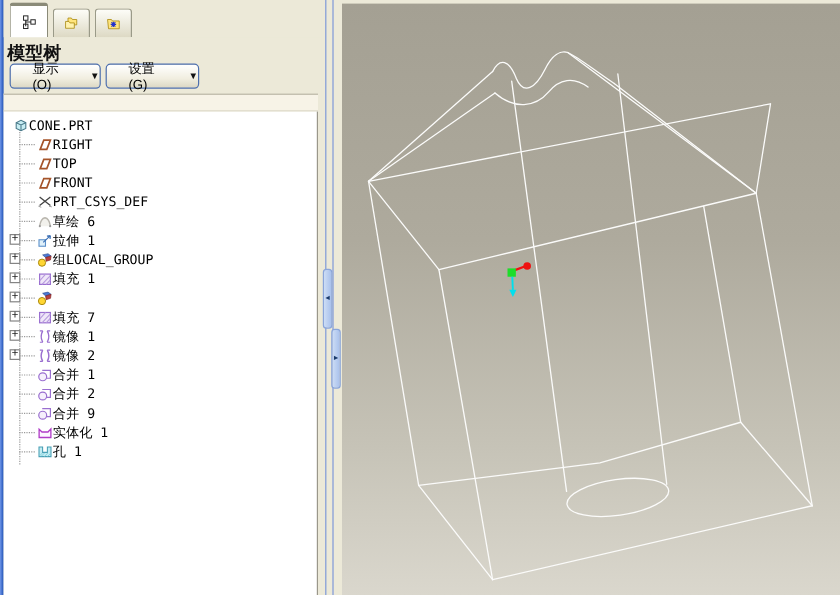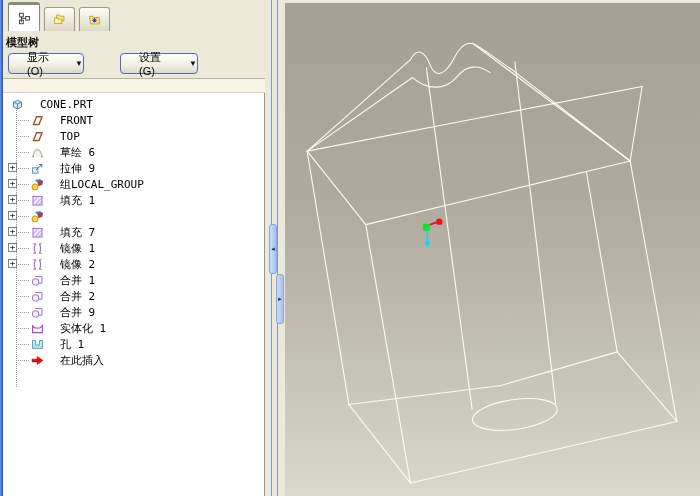--- a/index.html
+++ b/index.html
@@ -15,39 +15,39 @@
   
   .tabstrip{position:absolute;left:3px;top:0;width:265px;height:31px;background:#ece9d8;}
   .tab{position:absolute;box-sizing:border-box;border:1px solid #9a9a88;
     border-bottom:none;border-radius:3px 3px 0 0;display:flex;align-items:center;justify-content:center;}
   .tab.active{left:5px;top:2px;width:32px;height:29px;background:#fff;
     border-top:3px solid #e8963c;border-color:#8a8a78;}
   .tab.idle{width:31px;height:24px;top:7px;background:linear-gradient(#fdfdf8,#ddd9c4);}
   .tab.idle.t2{left:41px;} .tab.idle.t3{left:76px;}
   
   .panel-title{position:absolute;left:6px;top:35px;width:260px;height:16px;
-    font-size:11px;font-weight:bold;color:#111;}
+    font-size:15px;font-weight:bold;color:#111;}
   .title-caret{position:absolute;right:12px;top:36px;font-size:9px;color:#222;cursor:default;}
   
   .btn-row{position:absolute;left:8px;top:53px;height:22px;}
   .xp-btn{position:absolute;top:0;height:21px;box-sizing:border-box;
     border:1px solid #4d6fae;border-radius:4px;
     background:linear-gradient(#ffffff,#f1eee0 60%,#dcd8c4);
     font-size:11px;color:#000;display:flex;align-items:center;justify-content:center;gap:19px;
     font-family:"Liberation Sans",sans-serif;padding-left:18px;}
   .xp-btn .bcaret{font-size:8px;color:#111;}
-  .xp-btn.b1{left:0;width:76px;} .xp-btn.b2{left:80px;width:78px;margin-left:32px;}
+  .xp-btn.b1{left:0;width:76px;} .xp-btn.b2{left:80px;width:78px;}
   
   .tree-header{position:absolute;left:3px;top:78px;width:262px;height:15px;
     background:#f7f3e7;border-top:1px solid #b7b4a2;border-bottom:1px solid #d6d2bf;box-sizing:border-box;}
   .tree-area{position:absolute;left:3px;top:93px;width:262px;height:403px;background:#fff;
     border-right:1px solid #9a978a;box-sizing:border-box;overflow:hidden;}
   .tree-vline{position:absolute;left:13px;top:11px;height:283px;width:0;
     border-left:1px dotted #9a9a9a;}
-  .trow{position:relative;height:16px;display:flex;align-items:center;gap:16px;
+  .trow{position:relative;height:16px;display:flex;align-items:center;gap:0;
     font-family:"DejaVu Sans Mono", monospace;font-size:11px;color:#000;white-space:nowrap;cursor:default;}
   .trow .stub{position:absolute;left:13px;top:8px;width:13px;border-top:1px dotted #9a9a9a;}
   .trow.root{padding-left:8px;}
   .trow.child{padding-left:28px;}
   .expander{position:absolute;left:5px;top:3px;width:9px;height:9px;box-sizing:border-box;
     border:1px solid #848484;background:#fff;font-size:9px;line-height:7px;text-align:center;
     color:#222;font-family:"DejaVu Sans Mono",monospace;cursor:pointer;}
   .ticon{width:13px;height:13px;flex:0 0 13px;}
   
   .splitter{position:absolute;left:268px;top:0;width:17px;height:496px;background:#ece9d8;}
@@ -116,56 +116,71 @@
   <div style="height:3px"></div>
 
   <div class="trow root">
     <svg class="ticon" viewBox="0 0 13 13">
       <path d="M2.5 4.2 L6.5 2.3 L10.5 4.2 L10.5 9 L6.5 10.9 L2.5 9 Z" fill="#c8edf3" stroke="#4a7a8a" stroke-width=".9"></path>
       <path d="M2.5 4.2 L6.5 6.1 L10.5 4.2 M6.5 6.1 V10.9" fill="none" stroke="#4a7a8a" stroke-width=".9"></path>
     </svg>
     <span>CONE.PRT</span>
   </div>
 
-
   <div class="trow child">
       <span class="stub"></span>
     <svg class="ticon" viewBox="0 0 13 13">
       <path d="M2.5 10.5 L5.5 2.8 L11 2.8 L8 10.5 Z" fill="none" stroke="#a5542a" stroke-width="1.4"></path>
     </svg>
+    <span>RIGHT</span>
+  </div>
+
+  <div class="trow child">
+      <span class="stub"></span>
+    <svg class="ticon" viewBox="0 0 13 13">
+      <path d="M2.5 10.5 L5.5 2.8 L11 2.8 L8 10.5 Z" fill="none" stroke="#a5542a" stroke-width="1.4"></path>
+    </svg>
+    <span>TOP</span>
+  </div>
+
+  <div class="trow child">
+      <span class="stub"></span>
+    <svg class="ticon" viewBox="0 0 13 13">
+      <path d="M2.5 10.5 L5.5 2.8 L11 2.8 L8 10.5 Z" fill="none" stroke="#a5542a" stroke-width="1.4"></path>
+    </svg>
     <span>FRONT</span>
   </div>
 
   <div class="trow child">
       <span class="stub"></span>
     <svg class="ticon" viewBox="0 0 13 13">
-      <path d="M2.5 10.5 L5.5 2.8 L11 2.8 L8 10.5 Z" fill="none" stroke="#a5542a" stroke-width="1.4"></path>
-    </svg>
-    <span>TOP</span>
-  </div>
-
+      <path d="M2 2.2 L11 9.2 M11 2.2 L2 9.2" stroke="#444" stroke-width="1.1" fill="none"></path>
+      <path d="M1 9.8 l2.4 .9 M9.8 9.8 l2.4 .6" stroke="#999" stroke-width=".8" fill="none"></path>
+    </svg>
+    <span>PRT_CSYS_DEF</span>
+  </div>
 
   <div class="trow child">
       <span class="stub"></span>
     <svg class="ticon" viewBox="0 0 13 13">
       <path d="M2 10.5 Q3 4 6.5 3.4 Q10 4 11 10.5" fill="#f2f1ec" stroke="#b9b6ae" stroke-width="1.2"></path>
       <circle cx="2.2" cy="10.5" r=".9" fill="#9a9a9a"></circle>
         <circle cx="10.8" cy="10.5" r=".9" fill="#9a9a9a"></circle>
     </svg>
     <span>草绘 6</span>
   </div>
 
   <div class="trow child">
     <span class="expander">+</span>
       <span class="stub"></span>
     <svg class="ticon" viewBox="0 0 13 13">
       <rect x="1.5" y="5.8" width="5.4" height="5.4" fill="#dff0fa" stroke="#5b8fc9" stroke-width=".9"></rect>
       <path d="M5 8 L11 2.4 M11 2.4 L8.1 2.7 M11 2.4 L10.7 5.2" fill="none" stroke="#3a6fb5" stroke-width="1"></path>
     </svg>
-    <span>拉伸 9</span>
+    <span>拉伸 1</span>
   </div>
 
   <div class="trow child">
     <span class="expander">+</span>
       <span class="stub"></span>
     <svg class="ticon" viewBox="0 0 13 13">
       <path d="M4.5 2.4 L9 1.4 L11.6 3.3 L7 4.6 Z" fill="#4b79d6" stroke="#28468a" stroke-width=".5"></path>
       <path d="M7 4.6 L11.6 3.3 L11.1 6.6 L7.4 7.8 Z" fill="#b84040" stroke="#7a2020" stroke-width=".5"></path>
       <circle cx="4" cy="8.9" r="3" fill="#ffd633" stroke="#a8860a" stroke-width=".8"></circle>
     </svg>
@@ -259,27 +274,20 @@
 
   <div class="trow child">
       <span class="stub"></span>
     <svg class="ticon" viewBox="0 0 13 13">
       <path d="M1.5 2.5 V10.5 H11.5 V2.5 H8.5 V7 H4.5 V2.5 Z" fill="#c2ecf2" stroke="#4aa0b5" stroke-width=".9"></path>
       <path d="M2 9.8 L4.2 7.6 M3.2 10.4 L6.2 7.4 M6 10.4 L9 7.4 M8.6 10.4 L11 8" stroke="#7accd8" stroke-width=".7" fill="none"></path>
     </svg>
     <span>孔 1</span>
   </div>
 
-  <div class="trow child">
-      <span class="stub"></span>
-    <svg class="ticon" viewBox="0 0 13 13">
-      <path d="M1 5.2 H6.2 V2.4 L12 6.5 L6.2 10.6 V7.9 H1 Z" fill="#e01010" stroke="#990000" stroke-width=".5"></path>
-    </svg>
-    <span>在此插入</span>
-  </div>
 </div>
 
 <div class="splitter">
   <div class="split-line sl1"></div>
   <div class="split-line sl2"></div>
   <div class="split-handle sh1">
       <span>◄</span>
     </div>
   <div class="split-handle sh2">
       <span>►</span>

